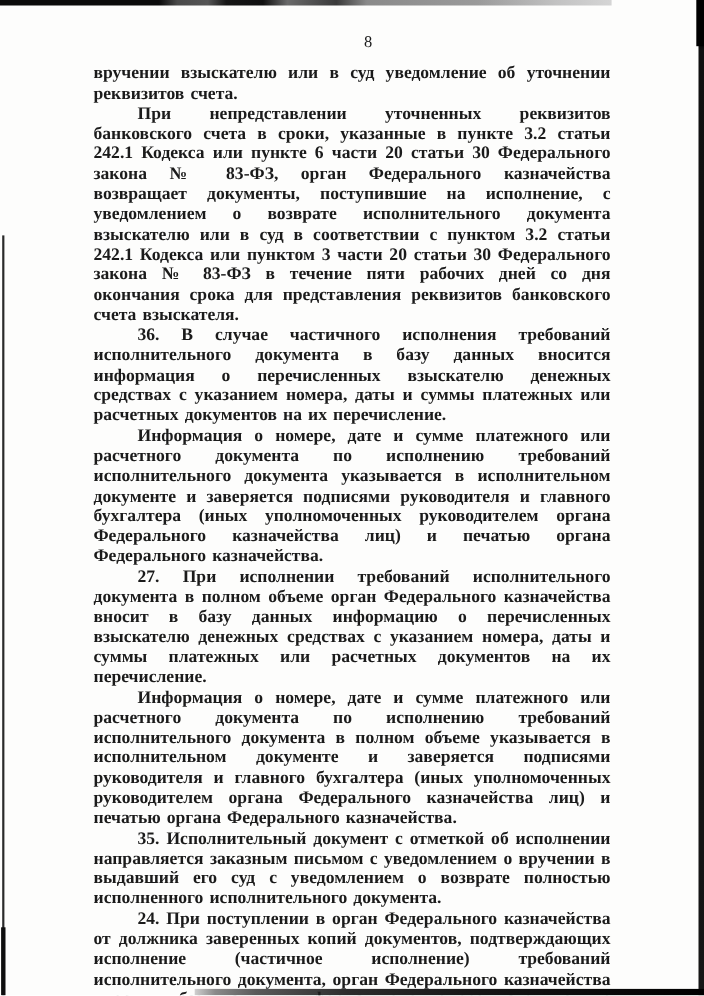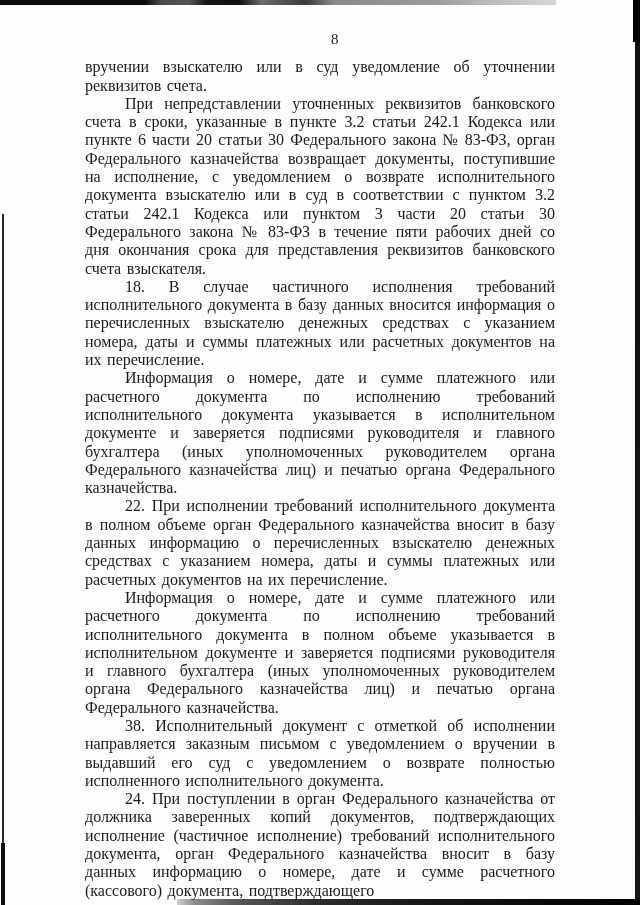--- a/index.html
+++ b/index.html
@@ -69,20 +69,21 @@
   .page-number {
     text-align: center;
     margin: 0 0 10px 30px;
     font-size: 15px;
     letter-spacing: 0.5px;
   }
   .doc-body p {
     margin: 0;
     text-align: justify;
     word-spacing: 1.5px;
+    font-weight: bold;
   }
   .doc-body p.indent {
     text-indent: 40px;
   }
 </style>
 </head>
 <body>
 
 <div class="page">
   <div class="edge-top"></div>
@@ -91,21 +92,21 @@
   <div class="edge-left"></div>
   <div class="edge-left-lower"></div>
   <div class="edge-bottom"></div>
 
   <div class="content">
     <div class="page-number">8</div>
     <div class="doc-body">
 
     <p class="">вручении взыскателю или в суд уведомление об уточнении реквизитов счета.</p>
         <p class="indent">При непредставлении уточненных реквизитов банковского счета в сроки, указанные в пункте 3.2 статьи 242.1 Кодекса или пункте 6 части 20 статьи 30 Федерального закона № 83-ФЗ, орган Федерального казначейства возвращает документы, поступившие на исполнение, с уведомлением о возврате исполнительного документа взыскателю или в суд в соответствии с пунктом 3.2 статьи 242.1 Кодекса или пунктом 3 части 20 статьи 30 Федерального закона № 83-ФЗ в течение пяти рабочих дней со дня окончания срока для представления реквизитов банковского счета взыскателя.</p>
-        <p class="indent">18. В случае частичного исполнения требований исполнительного документа в базу данных вносится информация о перечисленных взыскателю денежных средствах с указанием номера, даты и суммы платежных или расчетных документов на их перечисление.</p>
+        <p class="indent">36. В случае частичного исполнения требований исполнительного документа в базу данных вносится информация о перечисленных взыскателю денежных средствах с указанием номера, даты и суммы платежных или расчетных документов на их перечисление.</p>
         <p class="indent">Информация о номере, дате и сумме платежного или расчетного документа по исполнению требований исполнительного документа указывается в исполнительном документе и заверяется подписями руководителя и главного бухгалтера (иных уполномоченных руководителем органа Федерального казначейства лиц) и печатью органа Федерального казначейства.</p>
-        <p class="indent">22. При исполнении требований исполнительного документа в полном объеме орган Федерального казначейства вносит в базу данных информацию о перечисленных взыскателю денежных средствах с указанием номера, даты и суммы платежных или расчетных документов на их перечисление.</p>
+        <p class="indent">27. При исполнении требований исполнительного документа в полном объеме орган Федерального казначейства вносит в базу данных информацию о перечисленных взыскателю денежных средствах с указанием номера, даты и суммы платежных или расчетных документов на их перечисление.</p>
         <p class="indent">Информация о номере, дате и сумме платежного или расчетного документа по исполнению требований исполнительного документа в полном объеме указывается в исполнительном документе и заверяется подписями руководителя и главного бухгалтера (иных уполномоченных руководителем органа Федерального казначейства лиц) и печатью органа Федерального казначейства.</p>
-        <p class="indent">38. Исполнительный документ с отметкой об исполнении направляется заказным письмом с уведомлением о вручении в выдавший его суд с уведомлением о возврате полностью исполненного исполнительного документа.</p>
+        <p class="indent">35. Исполнительный документ с отметкой об исполнении направляется заказным письмом с уведомлением о вручении в выдавший его суд с уведомлением о возврате полностью исполненного исполнительного документа.</p>
         <p class="indent">24. При поступлении в орган Федерального казначейства от должника заверенных копий документов, подтверждающих исполнение (частичное исполнение) требований исполнительного документа, орган Федерального казначейства вносит в базу данных информацию о номере, дате и сумме расчетного (кассового) документа, подтверждающего</p>
       </div>
   </div>
 </div>
 
 </body></html>

